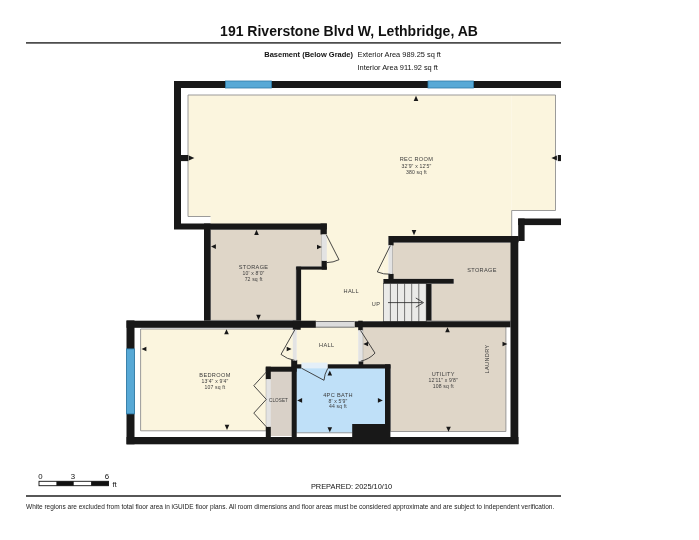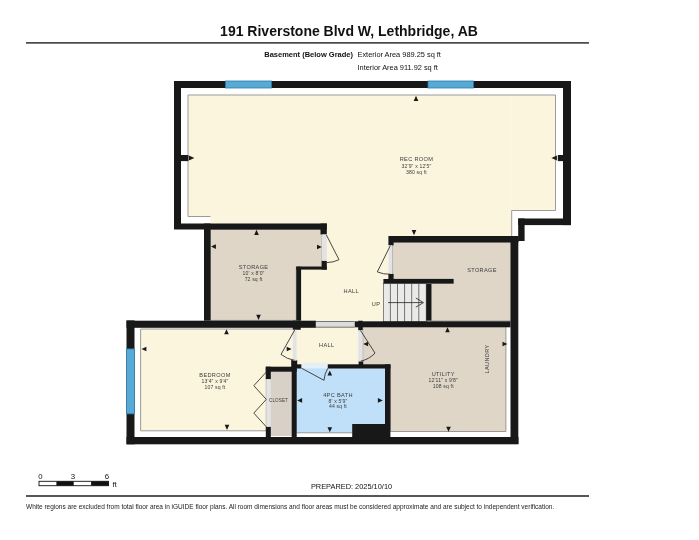--- a/index.html
+++ b/index.html
@@ -1,16 +1,16 @@
 <!DOCTYPE html>
 <html><head>
 <meta charset="utf-8">
 <style>
   html,body{margin:0;padding:0;background:#fff;}
-  .page{position:relative;width:561px;height:540px;background:#fff;font-family:"Liberation Sans",sans-serif;overflow:hidden;padding-left:28px;}
+  .page{position:relative;width:561px;height:540px;background:#fff;font-family:"Liberation Sans",sans-serif;overflow:hidden;}
   svg{position:absolute;left:0;top:0;}
   .rmname{font-size:5.6px;letter-spacing:.35px;fill:#3c3c3c;}
   .rmdim{font-size:5.1px;letter-spacing:.15px;fill:#3c3c3c;}
 </style>
 </head>
 <body>
 <div class="page">
 <svg width="699" height="540" viewBox="0 0 699 540">
 
   <text x="349" y="36" text-anchor="middle" font-size="14" font-weight="bold" fill="#111" font-family="Liberation Sans,sans-serif">191 Riverstone Blvd W, Lethbridge, AB</text>

